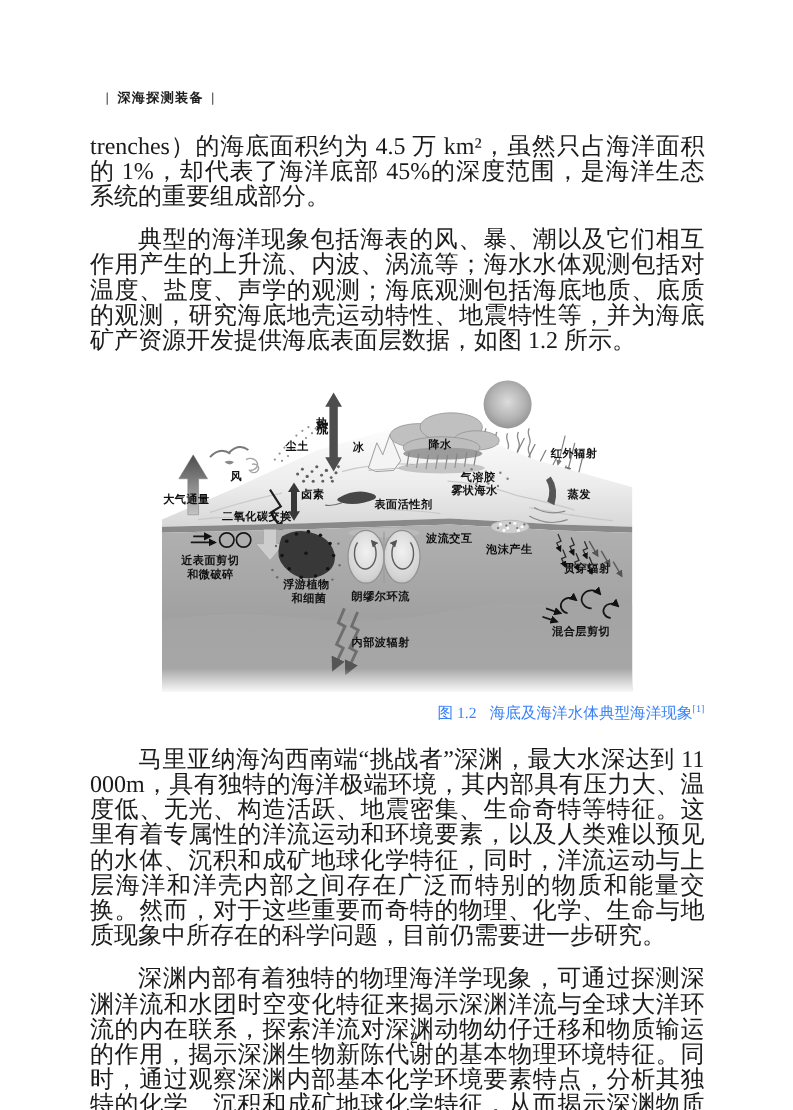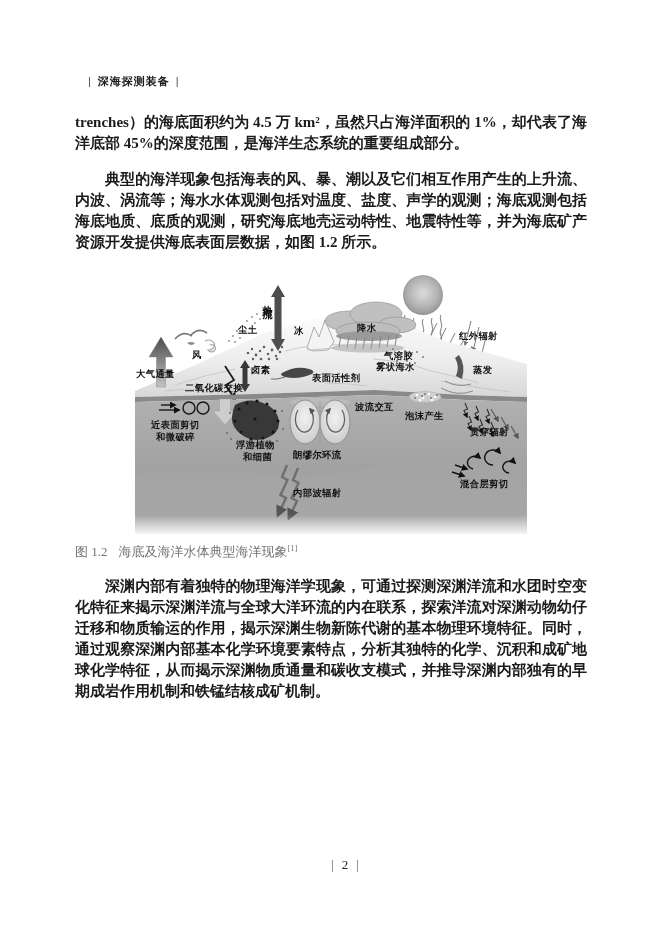--- a/index.html
+++ b/index.html
@@ -9,33 +9,32 @@
     overflow:hidden; margin:0 auto;padding-left:29px;
   }
   .page-header {
     position:absolute; top:74px; left:82px;
     font-family:"Liberation Sans","DejaVu Sans",sans-serif;
     font-size:11px; font-weight:bold; color:#1e1e1e; letter-spacing:1px;
   }
   .page-header .bar { font-weight:400; color:#4a4a4a; margin:0 6px; }
   .content { position:absolute; top:112px; left:75px; width:512px; }
   .content p {
-    margin:0; font-size:15px; line-height:21px; text-align:justify;
+    margin:0; font-size:20px; line-height:21px; text-align:justify;
     text-justify:inter-character;
-    font-weight:bold;
   }
   .content p.indent { text-indent:2em;margin-top:15px; }
   .figure-wrap { position:relative; width:392px; height:265px; margin:16px auto 0 auto; }
   .figure-wrap svg { display:block; }
   .vlabel {
     position:absolute; writing-mode:vertical-rl; text-orientation:upright;
     font-size:10px; font-weight:bold; color:#121212; letter-spacing:2px; line-height:1;
   }
   .flabel { font:bold 9.3px "Liberation Serif","DejaVu Serif",serif; fill:#101010; letter-spacing:0.4px; }
-  .caption { text-align:left; font-size:13px; margin-top:9px; color:#737373; }
+  .caption { text-align:right; font-size:13px; margin-top:9px; color:#3b82f6; }
   .caption .cap-label { margin-right:11px; }
   .caption sup { font-size:8.5px; vertical-align:super; }
   .p-after-figure { margin-top:20px !important; }
   .page-footer {
     position:absolute; top:857px; left:0; width:100%;
     text-align:center; font-size:13px; color:#222;
   }
   .page-footer .bar { color:#5a5a5a; margin:0 8px; font-size:12.5px; }
 </style>
 </head>
@@ -345,20 +344,21 @@
           <text class="flabel" x="158" y="227">内部波辐射</text>
         </g>
       </svg>
       <span class="vlabel" style="left:127px; top:28px;">热对流</span>
     </div>
 
     <div class="caption">
       <span class="cap-label">图 1.2</span><span>海底及海洋水体典型海洋现象</span><sup>[1]</sup>
     </div>
 
+    <p class="indent p-after-figure">马里亚纳海沟西南端“挑战者”深渊，最大水深达到 11 000m，具有独特的海洋极端环境，其内部具有压力大、温度低、无光、构造活跃、地震密集、生命奇特等特征。这里有着专属性的洋流运动和环境要素，以及人类难以预见的水体、沉积和成矿地球化学特征，同时，洋流运动与上层海洋和洋壳内部之间存在广泛而特别的物质和能量交换。然而，对于这些重要而奇特的物理、化学、生命与地质现象中所存在的科学问题，目前仍需要进一步研究。</p>
     <p class="indent">深渊内部有着独特的物理海洋学现象，可通过探测深渊洋流和水团时空变化特征来揭示深渊洋流与全球大洋环流的内在联系，探索洋流对深渊动物幼仔迁移和物质输运的作用，揭示深渊生物新陈代谢的基本物理环境特征。同时，通过观察深渊内部基本化学环境要素特点，分析其独特的化学、沉积和成矿地球化学特征，从而揭示深渊物质通量和碳收支模式，并推导深渊内部独有的早期成岩作用机制和铁锰结核成矿机制。</p>
   </div>
 
   <div class="page-footer">
     <span class="bar">|</span><span>2</span><span class="bar">|</span>
   </div>
 
 </div>
 
 </body></html>

